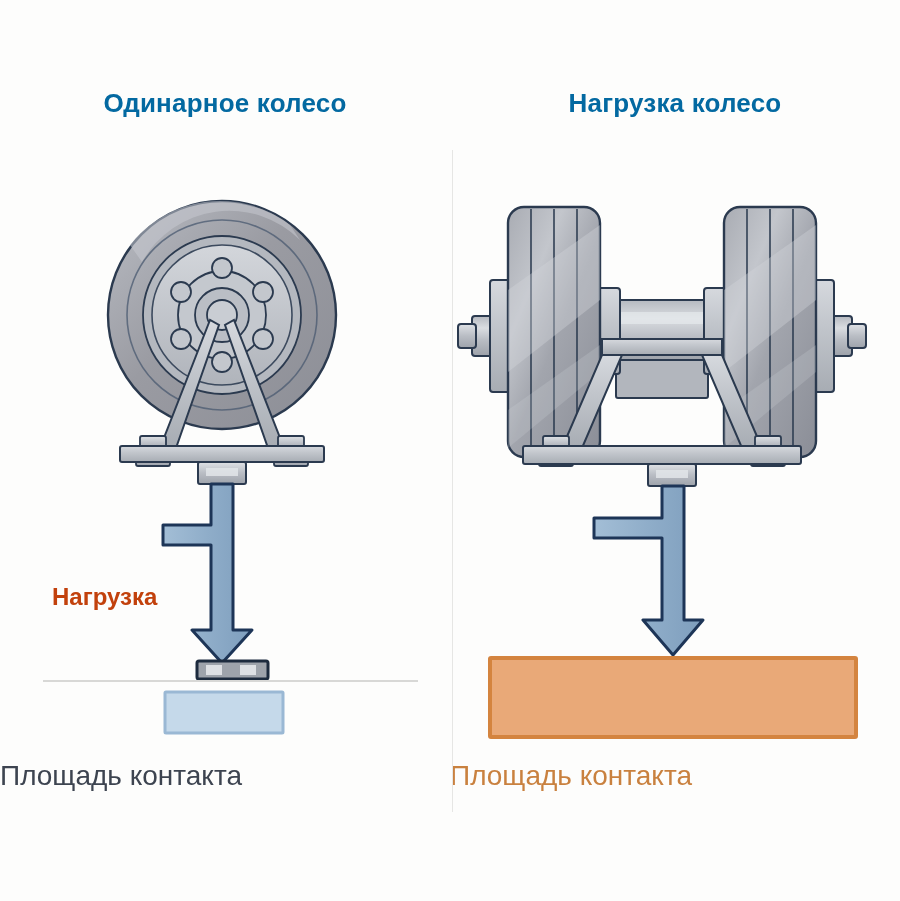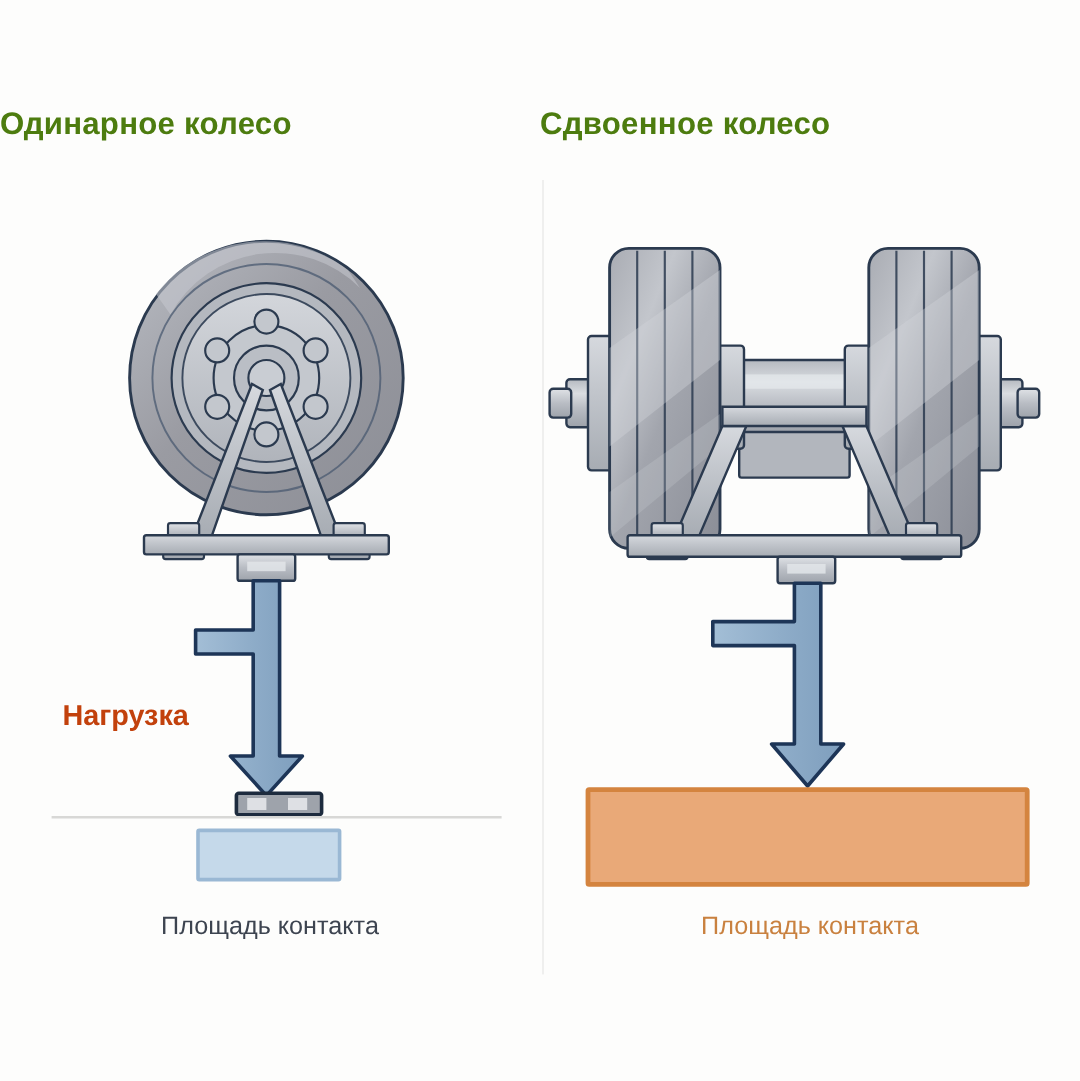--- a/index.html
+++ b/index.html
@@ -13,36 +13,37 @@
   .stage{position:absolute;left:0;top:0;width:900px;height:901px;}
   .panel{position:absolute;top:0;height:901px;width:450px;}
   .panel-left{left:0;}
   .panel-right{left:450px;}
   .divider{
     position:absolute;left:452px;top:150px;width:1px;height:662px;
     background:#e6e6e4;
   }
   .title{
     position:absolute;top:88px;width:100%;
+    text-align:center;
     font-size:26px;font-weight:bold;
-    color:#4d7c0f;
+    color:#0369a1;
     letter-spacing:0.2px;
     white-space:nowrap;
   }
   .load-label{
     position:absolute;
     font-size:24px;font-weight:bold;
     color:#c2410c;
     white-space:nowrap;
   }
   .load-left{left:52px;top:583px;}
   .contact-label{
     position:absolute;top:760px;width:100%;
-    text-align:center;
-    font-size:21px;font-weight:normal;
+    text-align:left;
+    font-size:28px;font-weight:normal;
     white-space:nowrap;
   }
   .contact-label-left{color:#3d4450;}
   .contact-label-right{color:#c9813f;}
   svg{position:absolute;left:0;top:0;overflow:visible;}
   .ground-line{stroke:#d8d8d6;stroke-width:2;}
 </style>
 </head>
 <body>
 
@@ -147,21 +148,21 @@
       <rect x="165" y="692" width="118" height="41" rx="1" fill="#c5d9ea" stroke="#9ab8d4" stroke-width="3"></rect>
     </svg>
 
     <div class="load-label load-left">Нагрузка</div>
 
     <div class="contact-label contact-label-left">Площадь контакта</div>
   </div>
 
   <div class="panel panel-right">
 
-    <div class="title">Сдвоенное колесо</div>
+    <div class="title">Нагрузка колесо</div>
 
     <svg width="450" height="901" viewBox="0 0 450 901">
       <defs>
         <linearGradient id="tireGradR" x1="0" y1="0" x2="0.9" y2="1">
           <stop offset="0%" stop-color="#a9acb3"></stop>
           <stop offset="30%" stop-color="#c3c6cc"></stop>
           <stop offset="55%" stop-color="#a2a5ad"></stop>
           <stop offset="100%" stop-color="#8d9099"></stop>
         </linearGradient>
         <linearGradient id="axleGrad" x1="0" y1="0" x2="0" y2="1">

